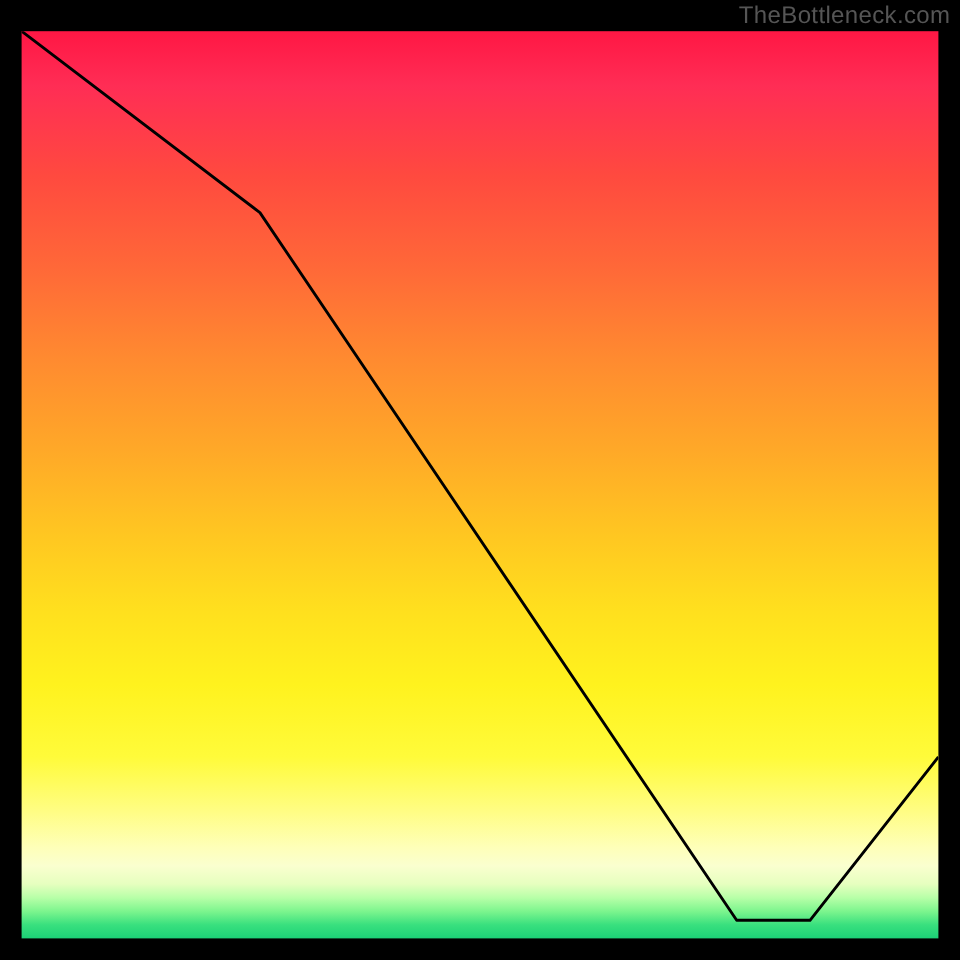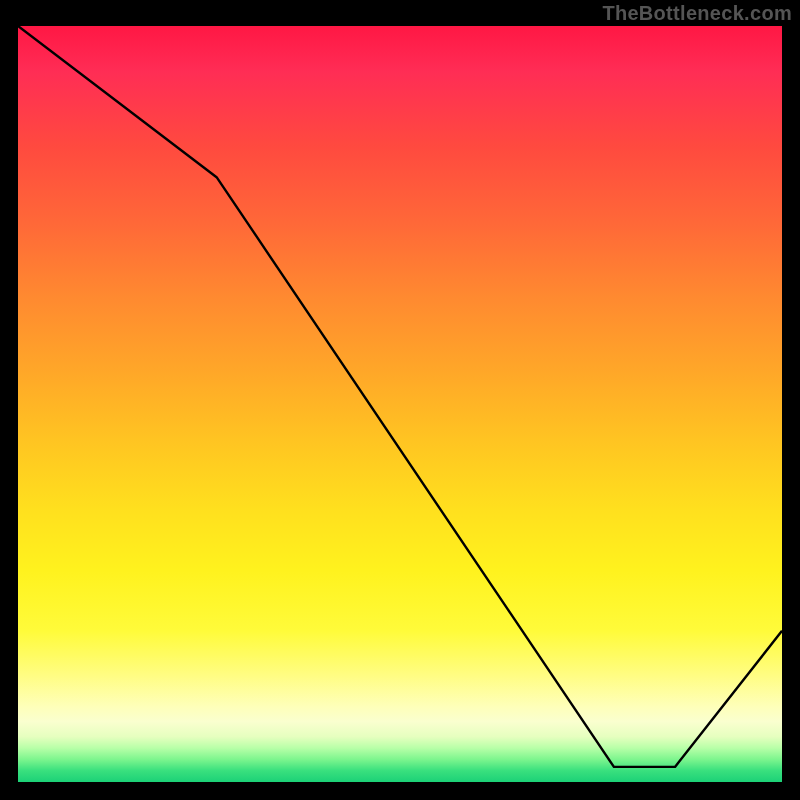--- a/index.html
+++ b/index.html
@@ -3,21 +3,21 @@
 <meta charset="utf-8">
 <style>
   * { margin: 0; padding: 0; box-sizing: border-box; }
   body { width: 800px; height: 800px; background: #000; position: relative; font-family: Arial, sans-serif; }
   .attribution {
     position: absolute;
     top: 2px;
     right: 8px;
     color: #555;
     font-size: 20px;
-    font-weight: 700;
+    font-weight: 400;
     letter-spacing: 0.3px;
   }
   .plot-area {
     position: absolute;
     left: 18px;
     top: 26px;
     width: 764px;
     height: 756px;
   }
   .gradient-bg {

